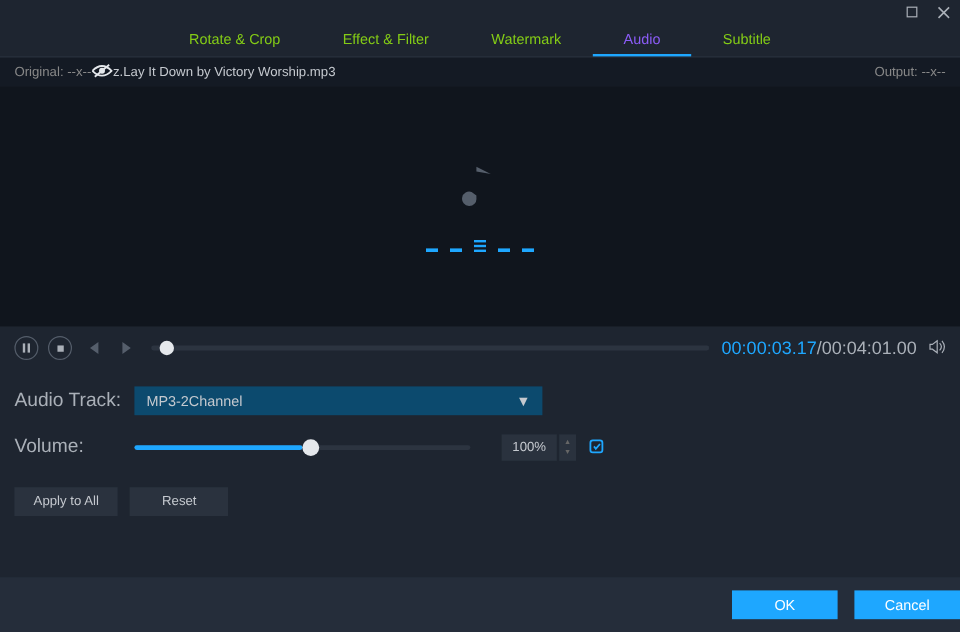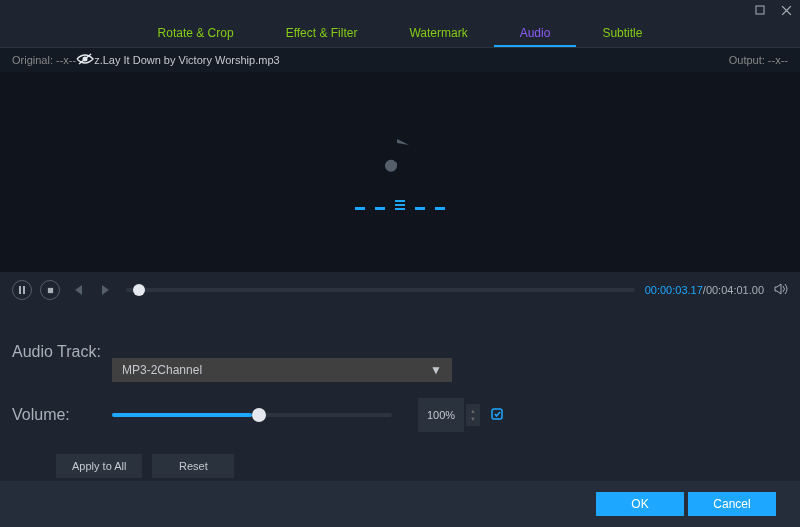--- a/index.html
+++ b/index.html
@@ -22,41 +22,41 @@
 .eq-bars span { display: block; width: 10px; background: #1ea7ff; }
 .eq-bars span.mid { width: 10px; display:flex; flex-direction:column; gap:2px; background:none;}
 .eq-bars span.mid i{display:block;height:2px;background:#1ea7ff;}
 
 .player { display: flex; align-items: center; height: 36px; padding: 0 12px; gap: 10px; }
 .player .controls { display: flex; gap: 8px; }
 .pbtn { width: 20px; height: 20px; border: 1px solid #555e6b; border-radius: 50%; display: flex; align-items: center; justify-content: center; color: #aab0b8; cursor: pointer; font-size: 9px; }
 .pbtn.noborder { border: none; }
 .progress-track { flex: 1; height: 4px; background: #2c3440; position: relative; border-radius: 2px; }
 .progress-thumb { position: absolute; top: -4px; width: 12px; height: 12px; background: #e5e8ec; border-radius: 50%; }
-.timecode { font-size: 11px; }
+.timecode { font-size: 15px; }
 .timecode .cur { color: #1ea7ff; }
 .vol-icon { color: #aab0b8; cursor: pointer; }
 
 .settings { padding: 14px 12px 6px 12px; }
 .row { display: flex; align-items: center; margin-bottom: 16px; }
 .row label { width: 100px; color: #aab0b8; font-size: 16px; }
-.dropdown { width: 340px; height: 24px; background: #404040; display: flex; align-items: center; justify-content: space-between; padding: 0 10px; color: #c5c9cf; cursor: pointer; margin-top: 36px; }
+.dropdown { width: 340px; height: 24px; background: #0c4a6e; display: flex; align-items: center; justify-content: space-between; padding: 0 10px; color: #c5c9cf; cursor: pointer; }
 .slider-wrap { width: 280px; height: 4px; background: #2c3440; position: relative; border-radius: 2px; }
 .slider-fill { position: absolute; height: 100%; background: #1ea7ff; border-radius: 2px; }
 .slider-thumb { position: absolute; top: -5px; width: 14px; height: 14px; background: #e5e8ec; border-radius: 50%; }
-.numbox { width: 46px; height: 34px; background: #2a323e; display: flex; align-items: center; justify-content: center; margin-left: 26px; color: #c5c9cf; font-size: 11px; }
+.numbox { width: 46px; height: 22px; background: #2a323e; display: flex; align-items: center; justify-content: center; margin-left: 26px; color: #c5c9cf; font-size: 11px; }
 .spinner { width: 14px; height: 22px; background: #2a323e; margin-left: 2px; display: flex; flex-direction: column; justify-content: center; align-items: center; color: #666; font-size: 6px; }
 .spinner div{cursor:pointer;line-height:8px;}
 .unit { margin-left: 10px; color: #aab0b8; font-size: 11px; }
 .reset-icon { margin-left: 10px; color: #1ea7ff; cursor: pointer; }
 
-.action-btns { display: flex; gap: 10px; padding: 0 12px; margin-left: 44px; }
+.action-btns { display: flex; gap: 10px; padding: 0 12px; }
 .btn-sm { background: #2a323e; color: #c5c9cf; padding: 6px 16px; cursor: pointer; font-size: 11px; text-align: center; }
 
-.footer { position: absolute; bottom: 0; left: 0; right: 0; height: 46px; background: #252d3a; display: flex; justify-content: flex-end; align-items: center; padding: 0 24px; gap: 4px; }
+.footer { position: absolute; bottom: 0; left: 0; right: 0; height: 46px; background: #252d3a; display: flex; justify-content: flex-end; align-items: center; padding: 0 0; gap: 14px; }
 .btn-primary { background: #1ea7ff; color: #fff; width: 88px; height: 24px; display: flex; align-items: center; justify-content: center; cursor: pointer; font-size: 12px; }
 </style>
 </head>
 <body>
 
 <div class="titlebar">
   <div class="winbtn">
     <svg width="10" height="10" viewBox="0 0 10 10">
         <rect x="1" y="1" width="8" height="8" fill="none" stroke="currentColor" stroke-width="1"></rect>
       </svg>

